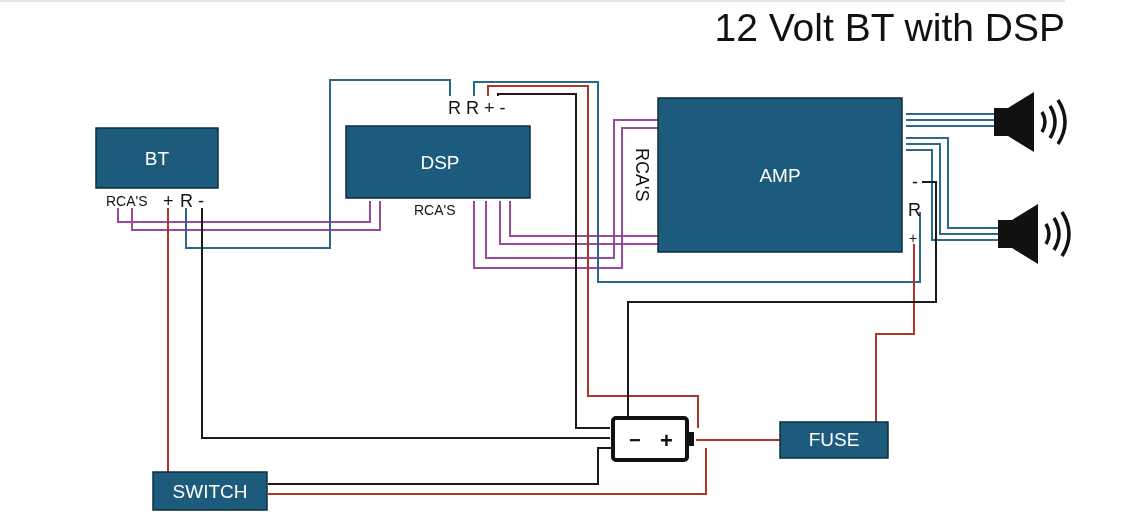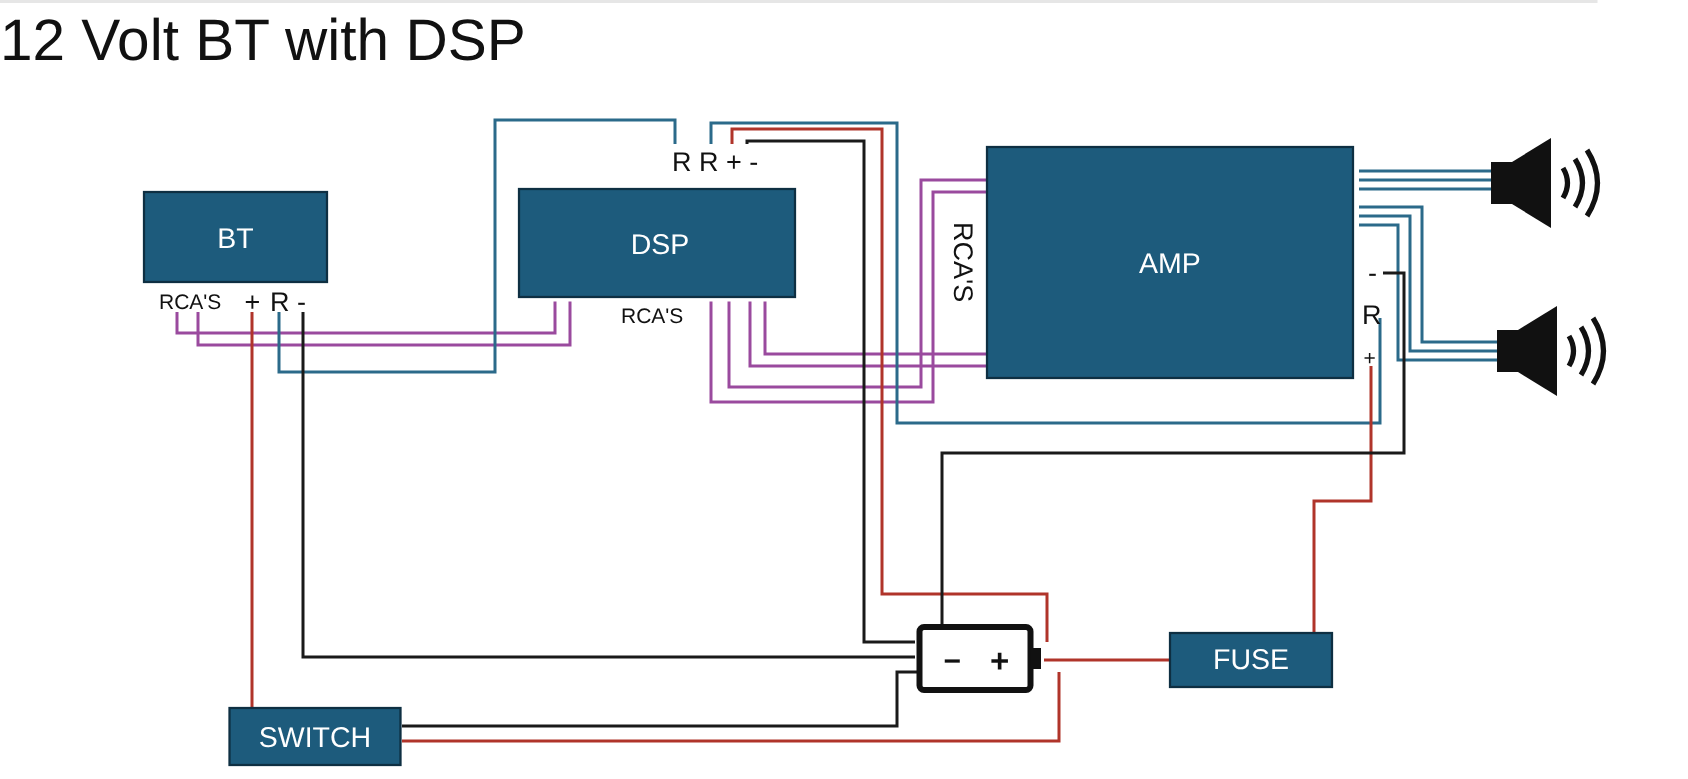--- a/index.html
+++ b/index.html
@@ -1,18 +1,18 @@
 <!DOCTYPE html>
 <html><head>
 <meta charset="utf-8">
 <style>
   html, body { margin: 0; padding: 0; background: #ffffff; }
   body { width: 1125px; height: 519px; position: relative; overflow: hidden; font-family: "Liberation Sans", sans-serif; }
   #topline { position: absolute; left: 0; top: 0; width: 1065px; height: 2px; background: #e6e6e6; }
-  #title { position: absolute; left: 0; width: 1065px; top: 6px; text-align: left; font-size: 39px; color: #111; font-family: "Liberation Sans", sans-serif; }
+  #title { position: absolute; left: 0; width: 1065px; top: 6px; text-align: right; font-size: 39px; color: #111; font-family: "Liberation Sans", sans-serif; }
   svg { position: absolute; left: 0; top: 0; }
   .box { fill: #1d5b7c; stroke: #0e2f42; stroke-width: 1.5; }
   .boxlabel { fill: #ffffff; font-size: 19px; font-family: "Liberation Sans", sans-serif; }
   .lbl { fill: #111; font-size: 14px; font-family: "Liberation Sans", sans-serif; }
   .lblbig { fill: #111; font-size: 18px; font-family: "Liberation Sans", sans-serif; }
   .w { fill: none; stroke-width: 2; }
   .purple { stroke: #9a4a9e; }
   .blue { stroke: #2b6a8a; }
   .red { stroke: #b0342a; }
   .black { stroke: #1a1a1a; }

